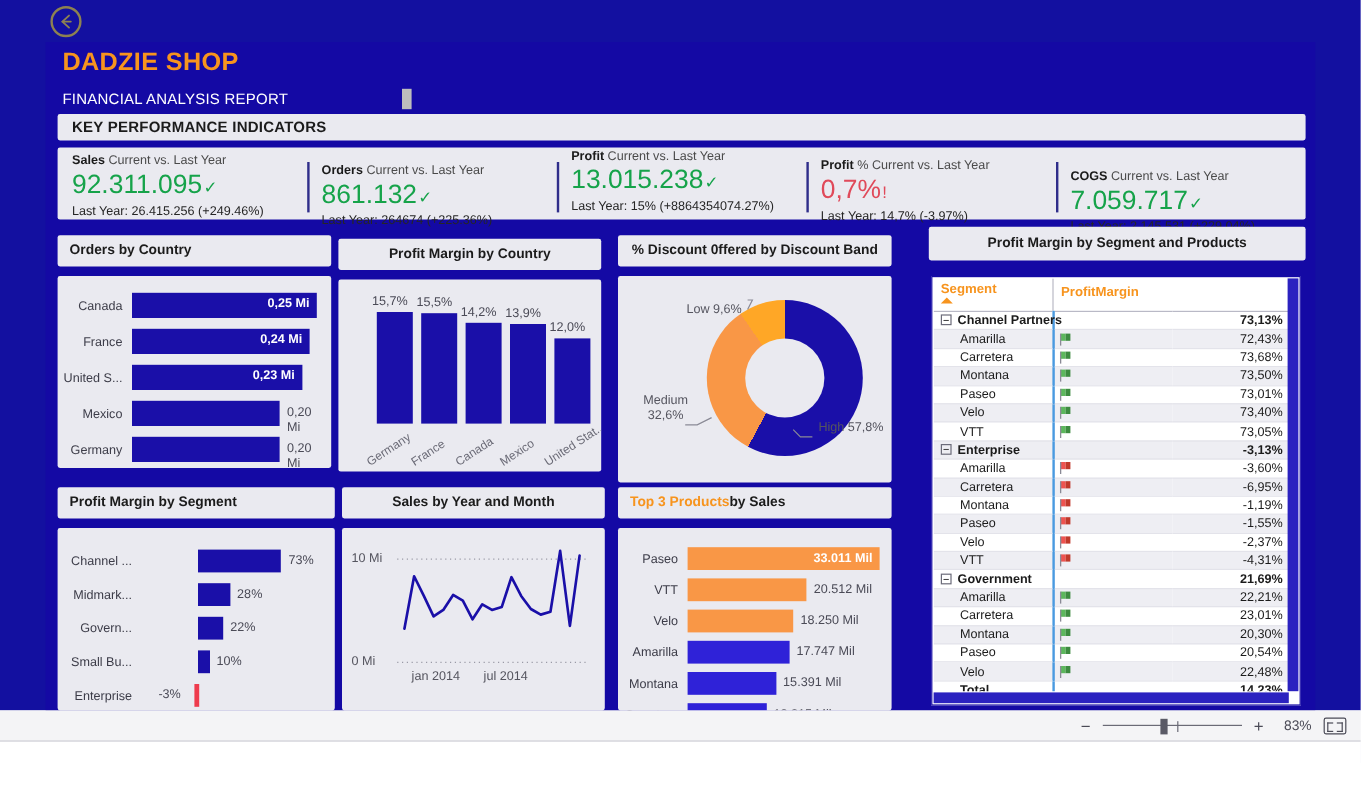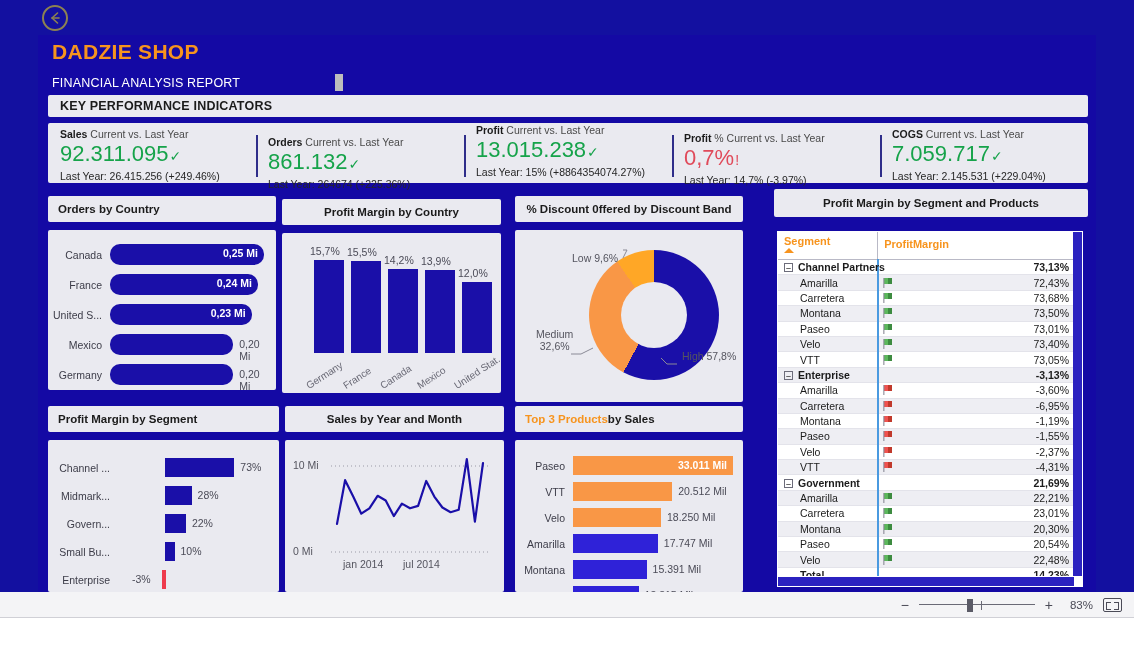--- a/index.html
+++ b/index.html
@@ -73,41 +73,41 @@
   }
   .kpi-value .mark { font-size: 14px; margin-left: 1px; }
   .kpi-sub { font-size: 10.5px; color: #262626; white-space: nowrap; line-height: 14px; }
   .up   { color: #16a34a; }
   .down { color: #e04a5a; }
 
   
   .kpi.k2 { padding-top: 12px; }
   .kpi.k3 { padding-top: 0px; }
   .kpi.k4 { padding-top: 8px; }
-  .kpi.k5 { padding-top: 4px; }
+  .kpi.k5 { padding-top: 17px; }
 
   
   .vtitle {
     position: absolute; background: #eaeaf0; border-radius: 2px;
     display: flex; align-items: center; justify-content: center;
     font-size: 11.5px; font-weight: bold; color: #1b1b1b;
   }
   .vtitle.left-al { justify-content: flex-start; padding-left: 10px; }
   .vbody {
     position: absolute; background: #eaeaf0; border-radius: 2px; overflow: hidden;
   }
 
   
   .hbar-row { display: flex; align-items: center; height: 21px; margin-bottom: 9px; }
   .hbar-lbl {
     width: 62px; text-align: right; padding-right: 8px;
     font-size: 10.5px; color: #3c3c48; white-space: nowrap;
   }
   .hbar-track { position: relative; flex: 1; height: 21px; }
-  .hbar-fill { height: 21px; background: #1a0fa8; position: relative; border-radius: 10px; }
+  .hbar-fill { height: 21px; background: #1a0fa8; position: relative; }
   .hbar-inval {
     position: absolute; right: 6px; top: 3px; font-size: 10.5px;
     color: #fff; font-weight: bold;
   }
   .hbar-outval {
     position: absolute; top: 4px; font-size: 10.5px; color: #4b4b57;
   }
 
   
   .colchart { position: relative; width: 100%; height: 100%; }

